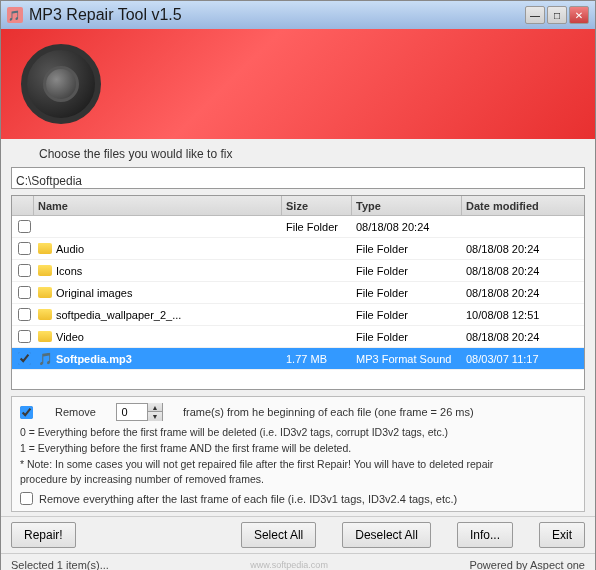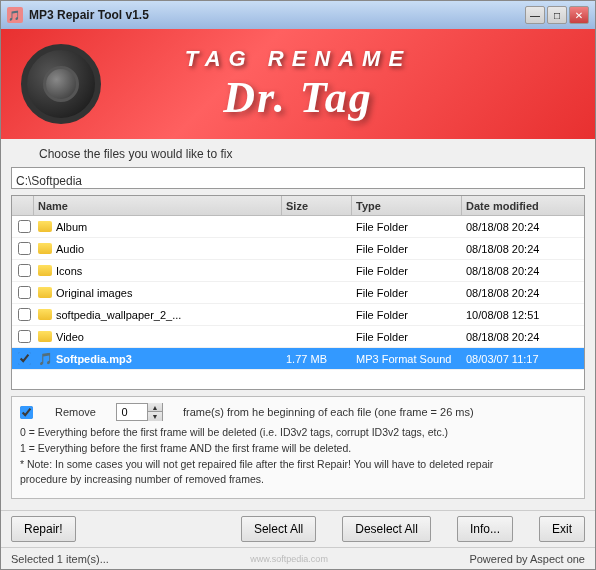--- a/index.html
+++ b/index.html
@@ -34,23 +34,23 @@
       background: #e88;
       border-radius: 2px;
       display: flex;
       align-items: center;
       justify-content: center;
       font-size: 10px;
       color: white;
     }
     .title-bar-text {
       flex: 1;
-      font-size: 12px;
+      font-size: 16px;
       color: #1a1a1a;
-      font-weight: 700;
+      font-weight: 400;
     }
     .title-bar-buttons {
       display: flex;
       gap: 2px;
     }
     .tb-btn {
       width: 20px;
       height: 18px;
       border: 1px solid #999;
       background: linear-gradient(to bottom, #e8e8e8, #d0d0d0);
@@ -343,24 +343,20 @@
     <span class="title-bar-text">MP3 Repair Tool v1.5</span>
     <div class="title-bar-buttons">
       <div class="tb-btn">—</div>
       <div class="tb-btn">□</div>
       <div class="tb-btn close">✕</div>
     </div>
   </div>
 
   <div class="banner">
     <div class="banner-speaker"></div>
-    <div class="banner-text-area">
-      <div class="banner-tag-rename">TAG  RENAME</div>
-      <div class="banner-dr-tag">Dr. Tag</div>
-    </div>
   </div>
 
   <div class="content">
     <span class="choose-label">Choose the files you would like to fix</span>
 
     <div class="path-bar">
       <span>C:\Softpedia</span>
     </div>
 
     <div class="file-list-container">
@@ -369,24 +365,20 @@
         <div class="col-header">Name</div>
         <div class="col-header">Size</div>
         <div class="col-header">Type</div>
         <div class="col-header">Date modified</div>
       </div>
       <div class="file-list-body" id="file-list-body">
       <div class="file-row">
             <div class="file-cell" style="justify-content: center;">
               <input type="checkbox" class="file-checkbox" style="">
             </div>
-            <div class="file-cell">
-              <span class="folder-icon"></span>
-              <span>Album</span>
-            </div>
             <div class="file-cell"></div>
             <div class="file-cell">File Folder</div>
             <div class="file-cell">08/18/08 20:24</div>
           </div>
           <div class="file-row">
             <div class="file-cell" style="justify-content: center;">
               <input type="checkbox" class="file-checkbox" style="">
             </div>
             <div class="file-cell">
               <span class="folder-icon"></span>
@@ -471,20 +463,24 @@
           </div>
         </div>
         <span>frame(s) from he beginning of each file (one frame = 26 ms)</span>
       </div>
       <div class="info-text" id="info-text-block">
           <div>0 = Everything before the first frame will be deleted (i.e. ID3v2 tags, corrupt ID3v2 tags, etc.)</div>
           <div>1 = Everything before the first frame AND the first frame will be deleted.</div>
           <div>* Note: In some cases you will not get repaired file after the first Repair! You will have to deleted repair</div>
           <div>procedure by increasing number of removed frames.</div>
         </div>
+      <div class="remove-last-row">
+        <input type="checkbox" id="removeLastChk" style="">
+        <label for="removeLastChk">Remove everything after the last frame of each file (i.e. ID3v1 tags, ID3v2.4 tags, etc.)</label>
+      </div>
     </div>
   </div>
 
   <div class="bottom-bar">
     <button class="btn">Repair!</button>
     <div style="flex:1"></div>
     <button class="btn">Select All</button>
     <button class="btn">Deselect All</button>
     <button class="btn">Info...</button>
     <button class="btn">Exit</button>

